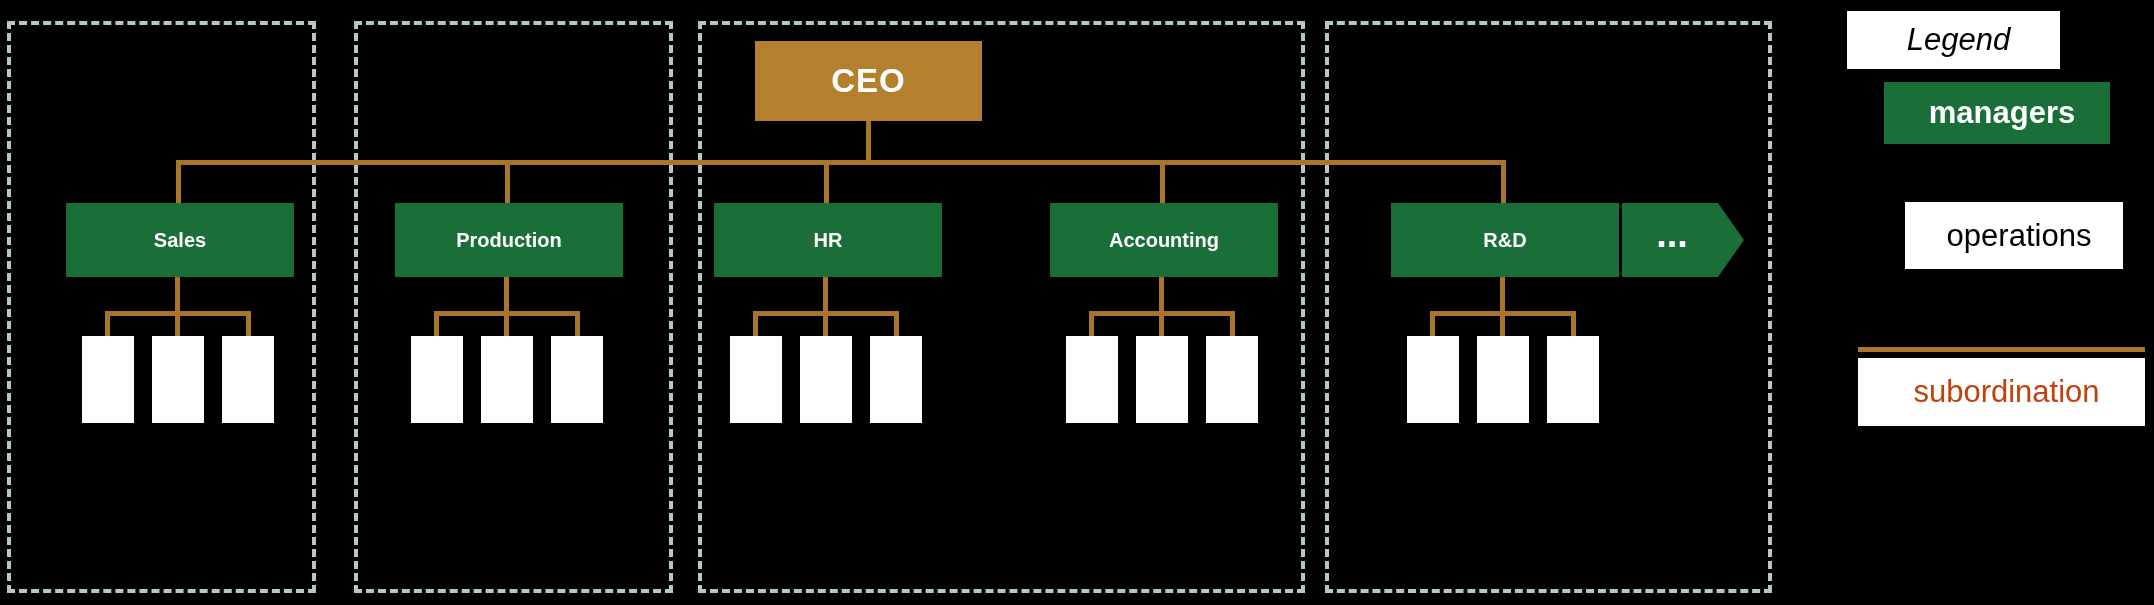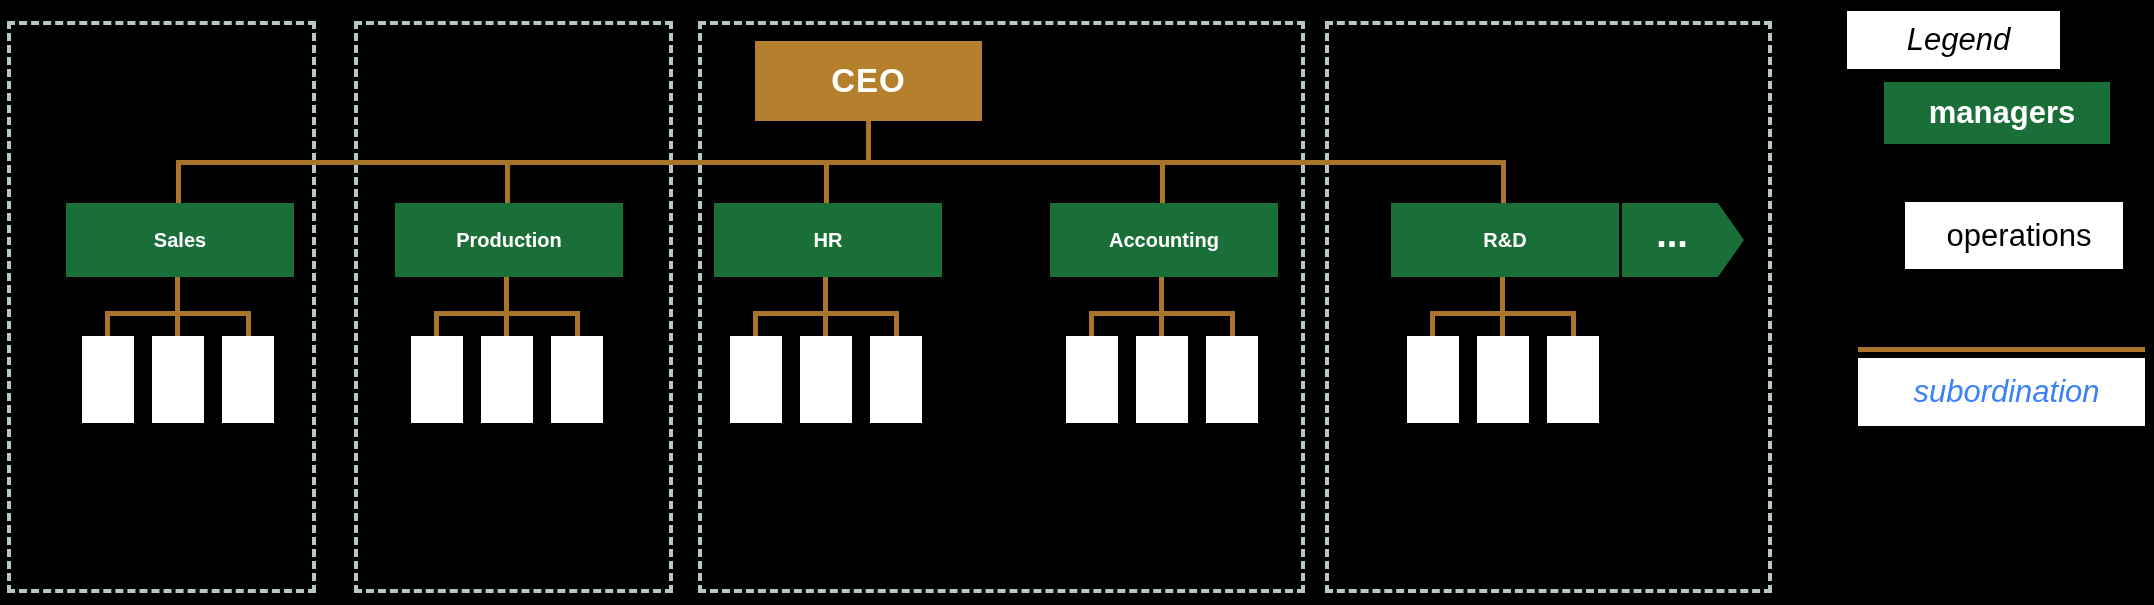--- a/index.html
+++ b/index.html
@@ -113,21 +113,21 @@
     left: 1885px; top: 202px; width: 218px; height: 67px;
     background: #fff; color: #000; margin-left: 20px;
   }
   .legend-line {
     position: absolute;
     left: 1858px; top: 347px; width: 287px; height: 5px;
     background: #a9752c;
   }
   .legend-subordination {
     left: 1858px; top: 358px; width: 287px; height: 68px;
-    background: #fff; color: #3b82f6; font-style: italic;
+    background: #fff; color: #c2410c; 
   }
 </style>
 </head>
 <body>
 
 <div class="canvas">
 
   <div class="group-border gb1"></div>
   <div class="group-border gb2"></div>
   <div class="group-border gb3"></div>

